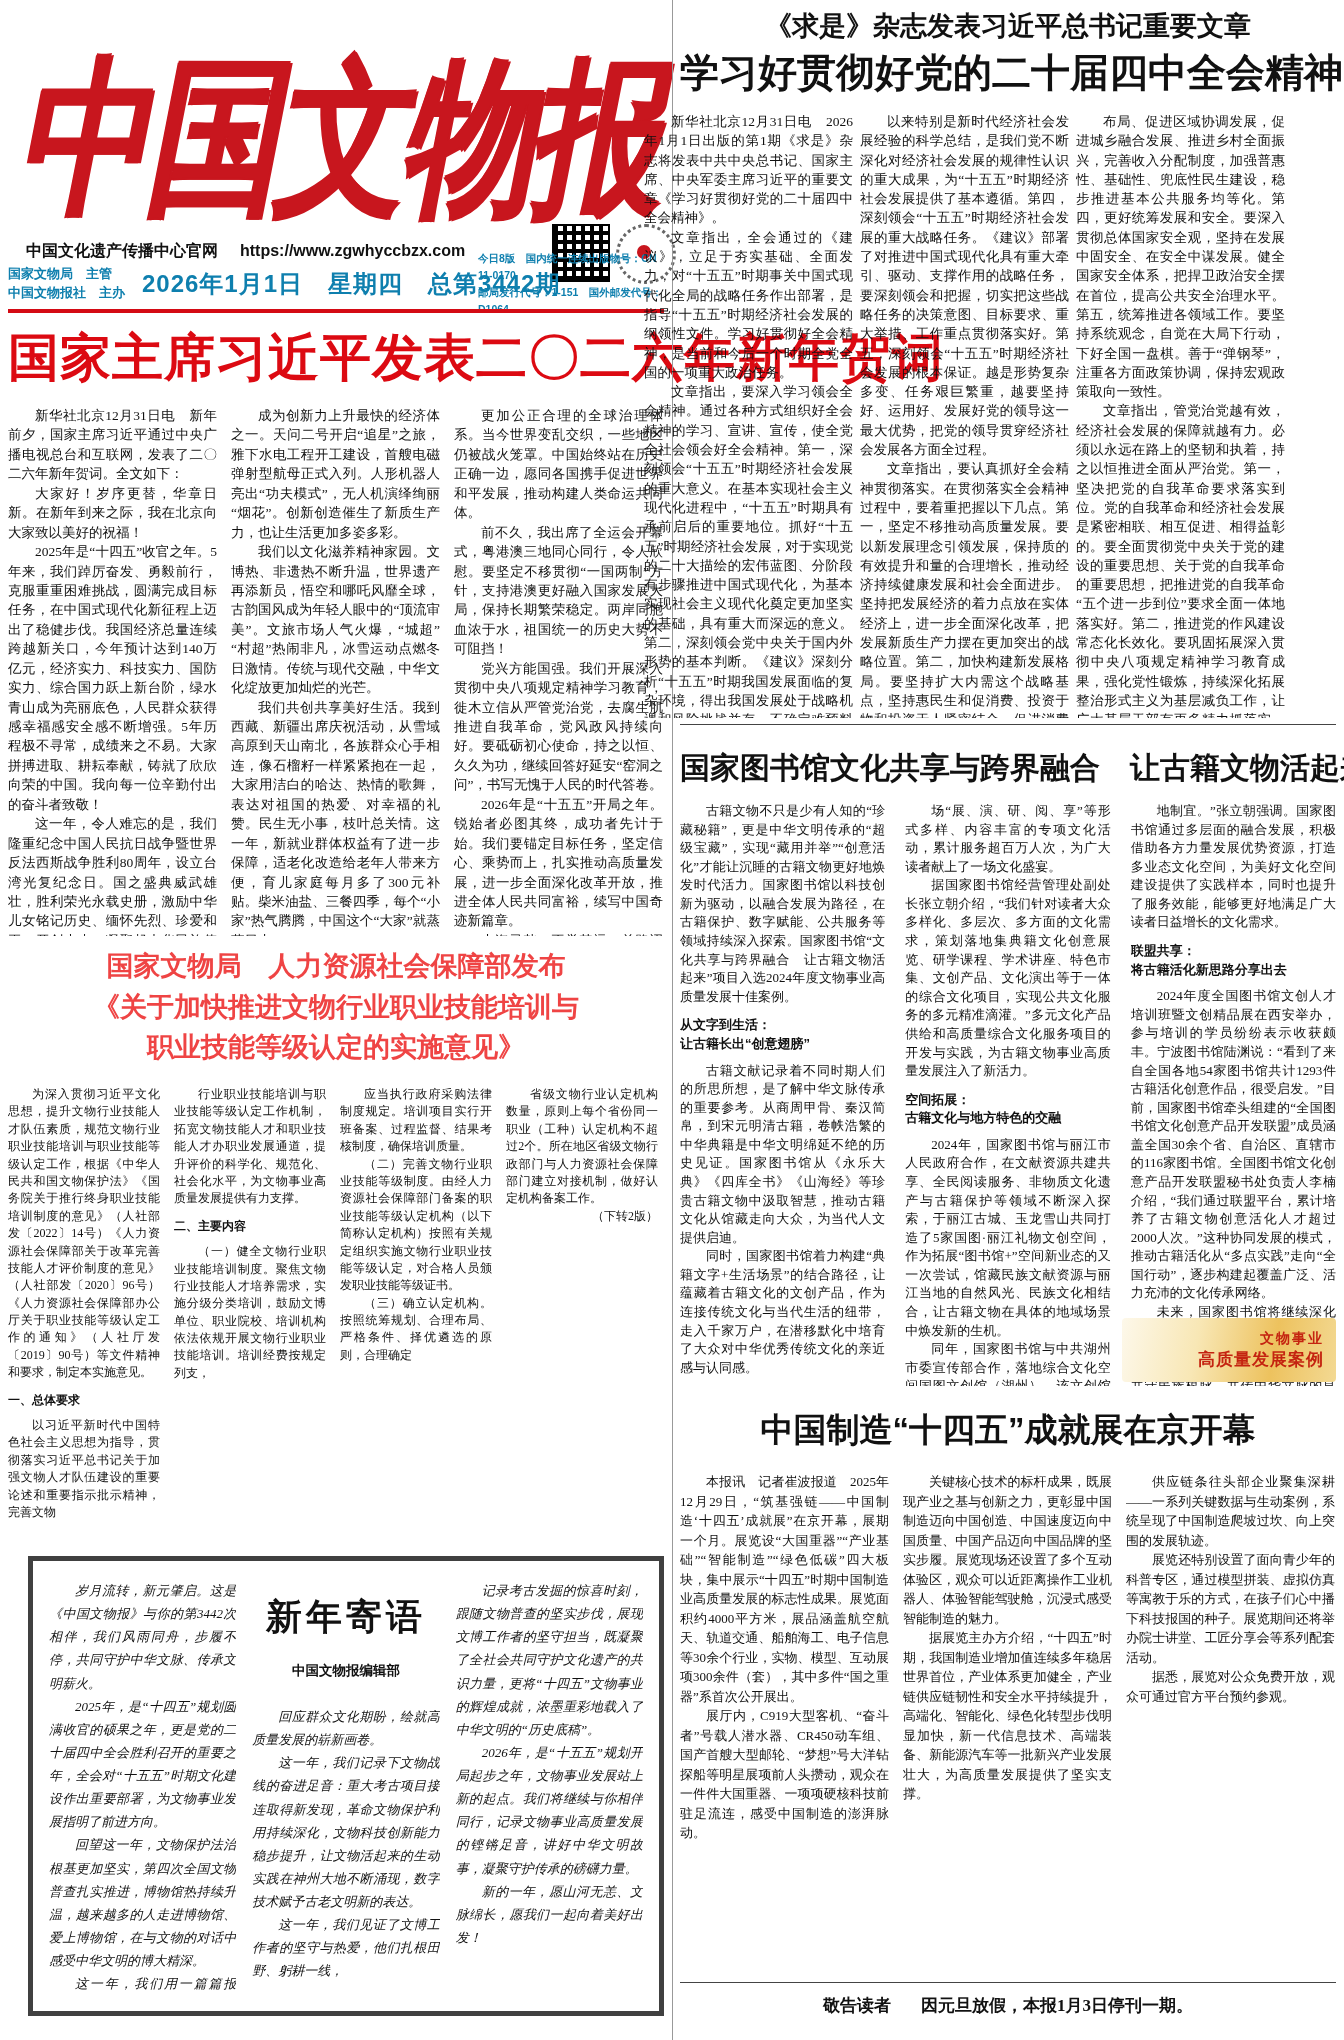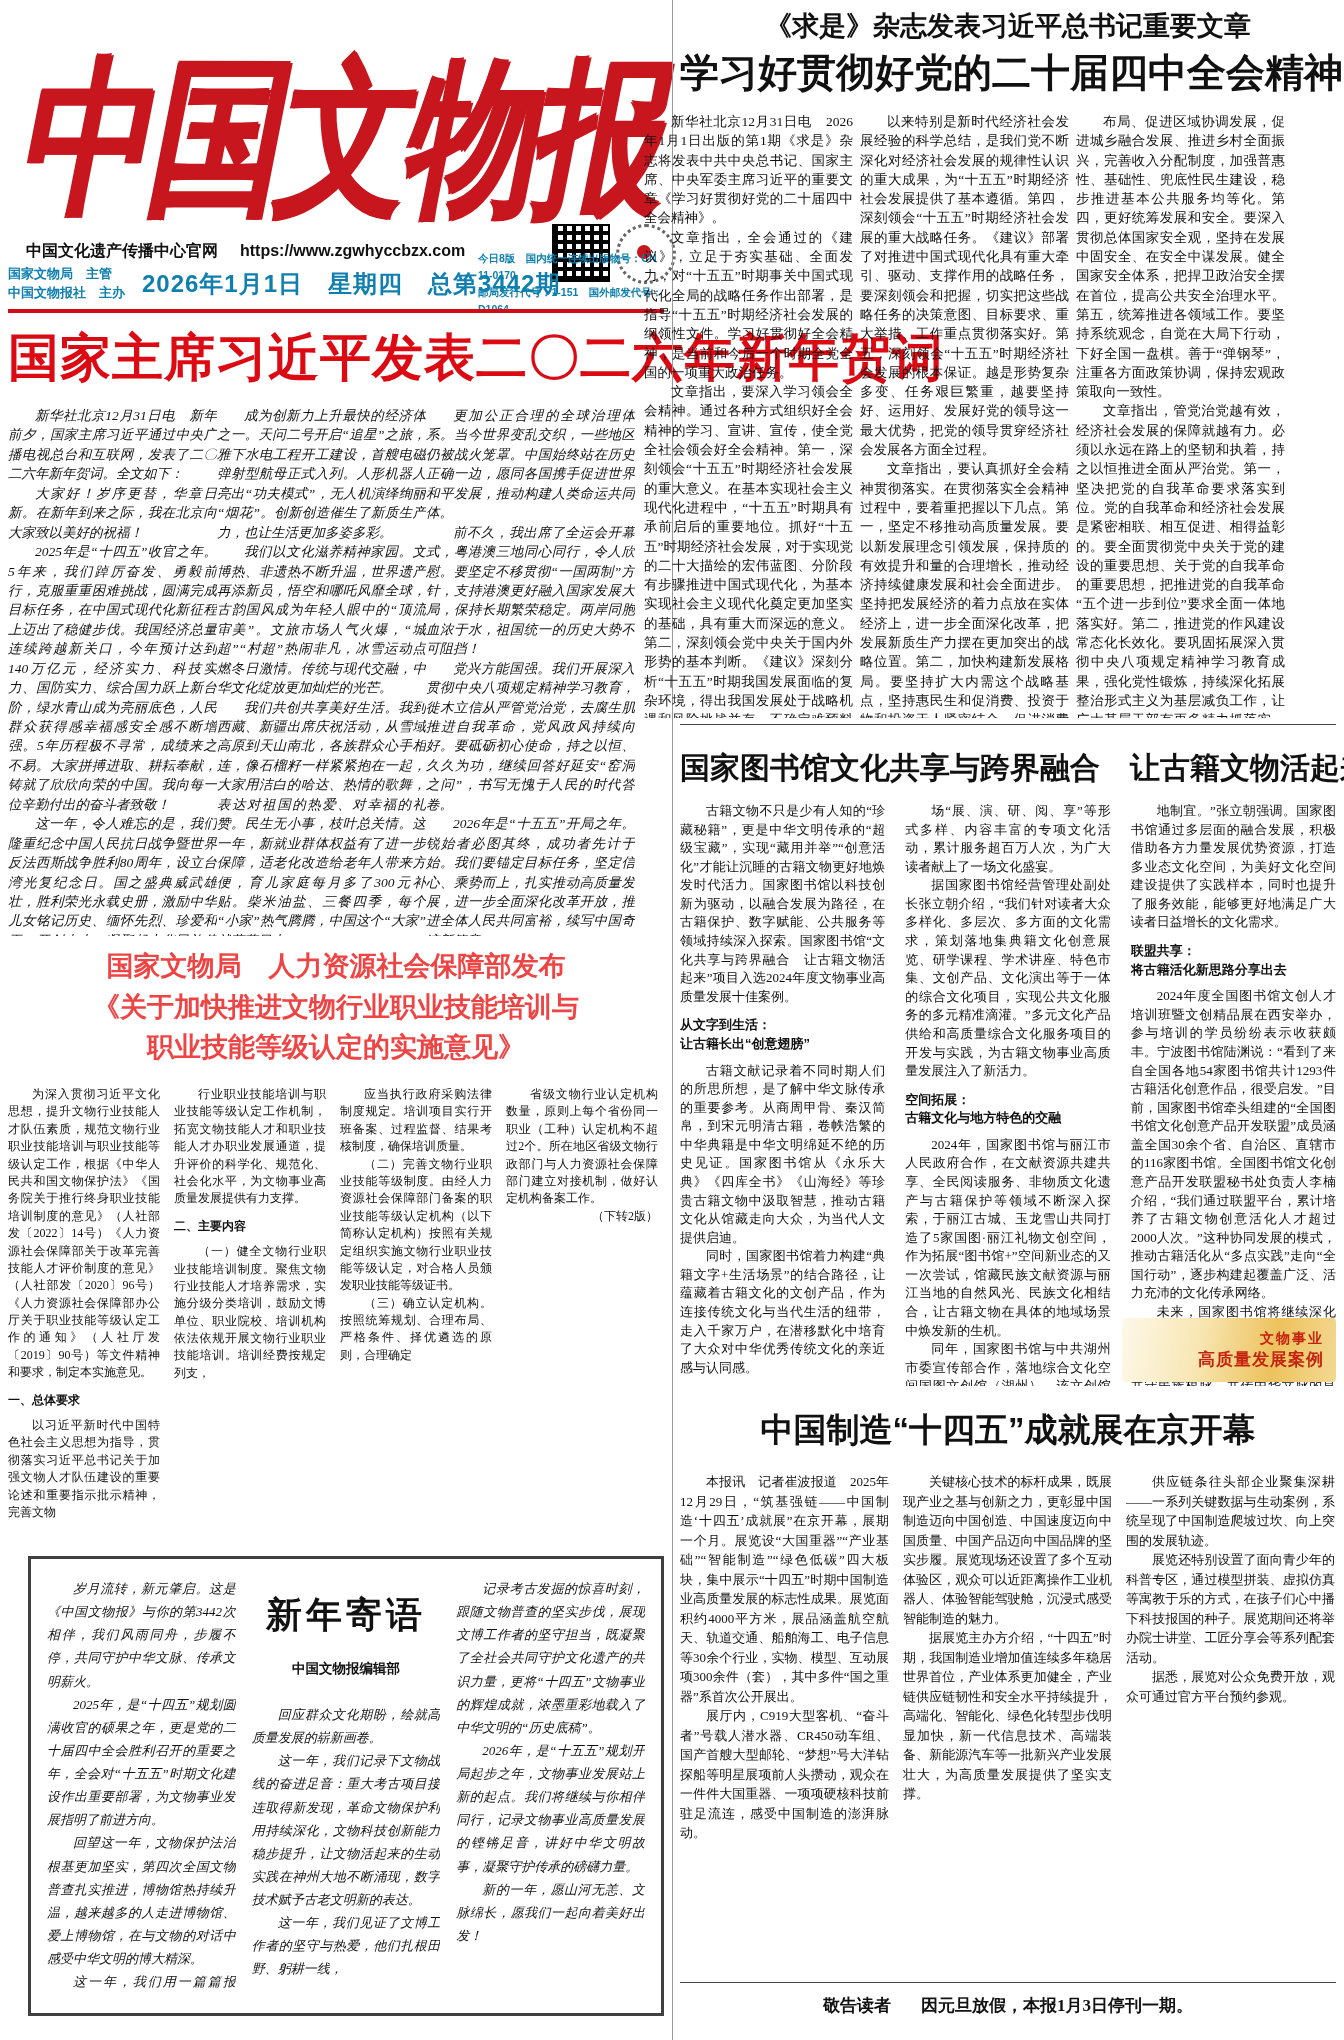--- a/index.html
+++ b/index.html
@@ -27,29 +27,29 @@
   #redrule{left:8px;top:309px;width:656px;height:4px;background:#d40a14;}
   
   #ny-headline{left:8px;top:324px;width:656px;text-align:center;font-family:"Liberation Sans","DejaVu Sans",sans-serif;
     font-size:51px;font-weight:900;color:#dc0a12;letter-spacing:1px;white-space:nowrap;}
   .cols{display:flex;}
   .col{overflow:hidden;}
   .col p{margin:0;}
   .it-p{text-indent:2em;text-align:justify;}
   .it-h{font-weight:bold;font-family:"Liberation Sans","DejaVu Sans",sans-serif;white-space:pre-line;margin:10px 0 8px !important;}
   .it-end{text-align:right;}
-  #ny-article{left:8px;top:406px;width:656px;height:530px;font-style:italic;}
+  #ny-article{left:8px;top:406px;width:656px;height:530px;gap:14px;}
   #ny-article .col{width:209px;height:530px;font-size:13.5px;line-height:1.44;}
   
   #op-head{left:8px;top:946px;width:656px;text-align:center;color:#ef4444;
     font-family:"Liberation Sans","DejaVu Sans",sans-serif;font-weight:900;font-size:27px;line-height:1.5;}
   #op-article{left:8px;top:1086px;width:656px;height:462px;gap:14px;}
   #op-article .col{width:152px;height:462px;font-size:12px;line-height:1.45;}
   
-  #msg-box{left:28px;top:1556px;width:636px;height:460px;border:3px solid #404040;box-sizing:border-box;padding:18px 16px;}
+  #msg-box{left:28px;top:1556px;width:636px;height:460px;border:5px solid #404040;box-sizing:border-box;padding:18px 16px;}
   #msg-cols{display:flex;gap:16px;height:100%;}
   #msg-cols .col{width:190px;height:100%;font-size:13px;line-height:1.78;font-style:italic;}
   #msg-title{text-align:center;font-size:36px;font-weight:900;font-style:normal;letter-spacing:4px;margin:6px 0 10px;
     font-family:"Liberation Serif","DejaVu Serif",serif;}
   #msg-byline{text-align:center;font-style:normal;font-weight:bold;font-size:13.5px;margin-bottom:22px;
     font-family:"Liberation Sans","DejaVu Sans",sans-serif;}
   
   #vrule{left:672px;top:0;width:0;height:2040px;border-left:1px solid #999;}
   
   #qs-kicker{left:680px;top:8px;width:656px;text-align:center;font-family:"Liberation Sans","DejaVu Sans",sans-serif;

